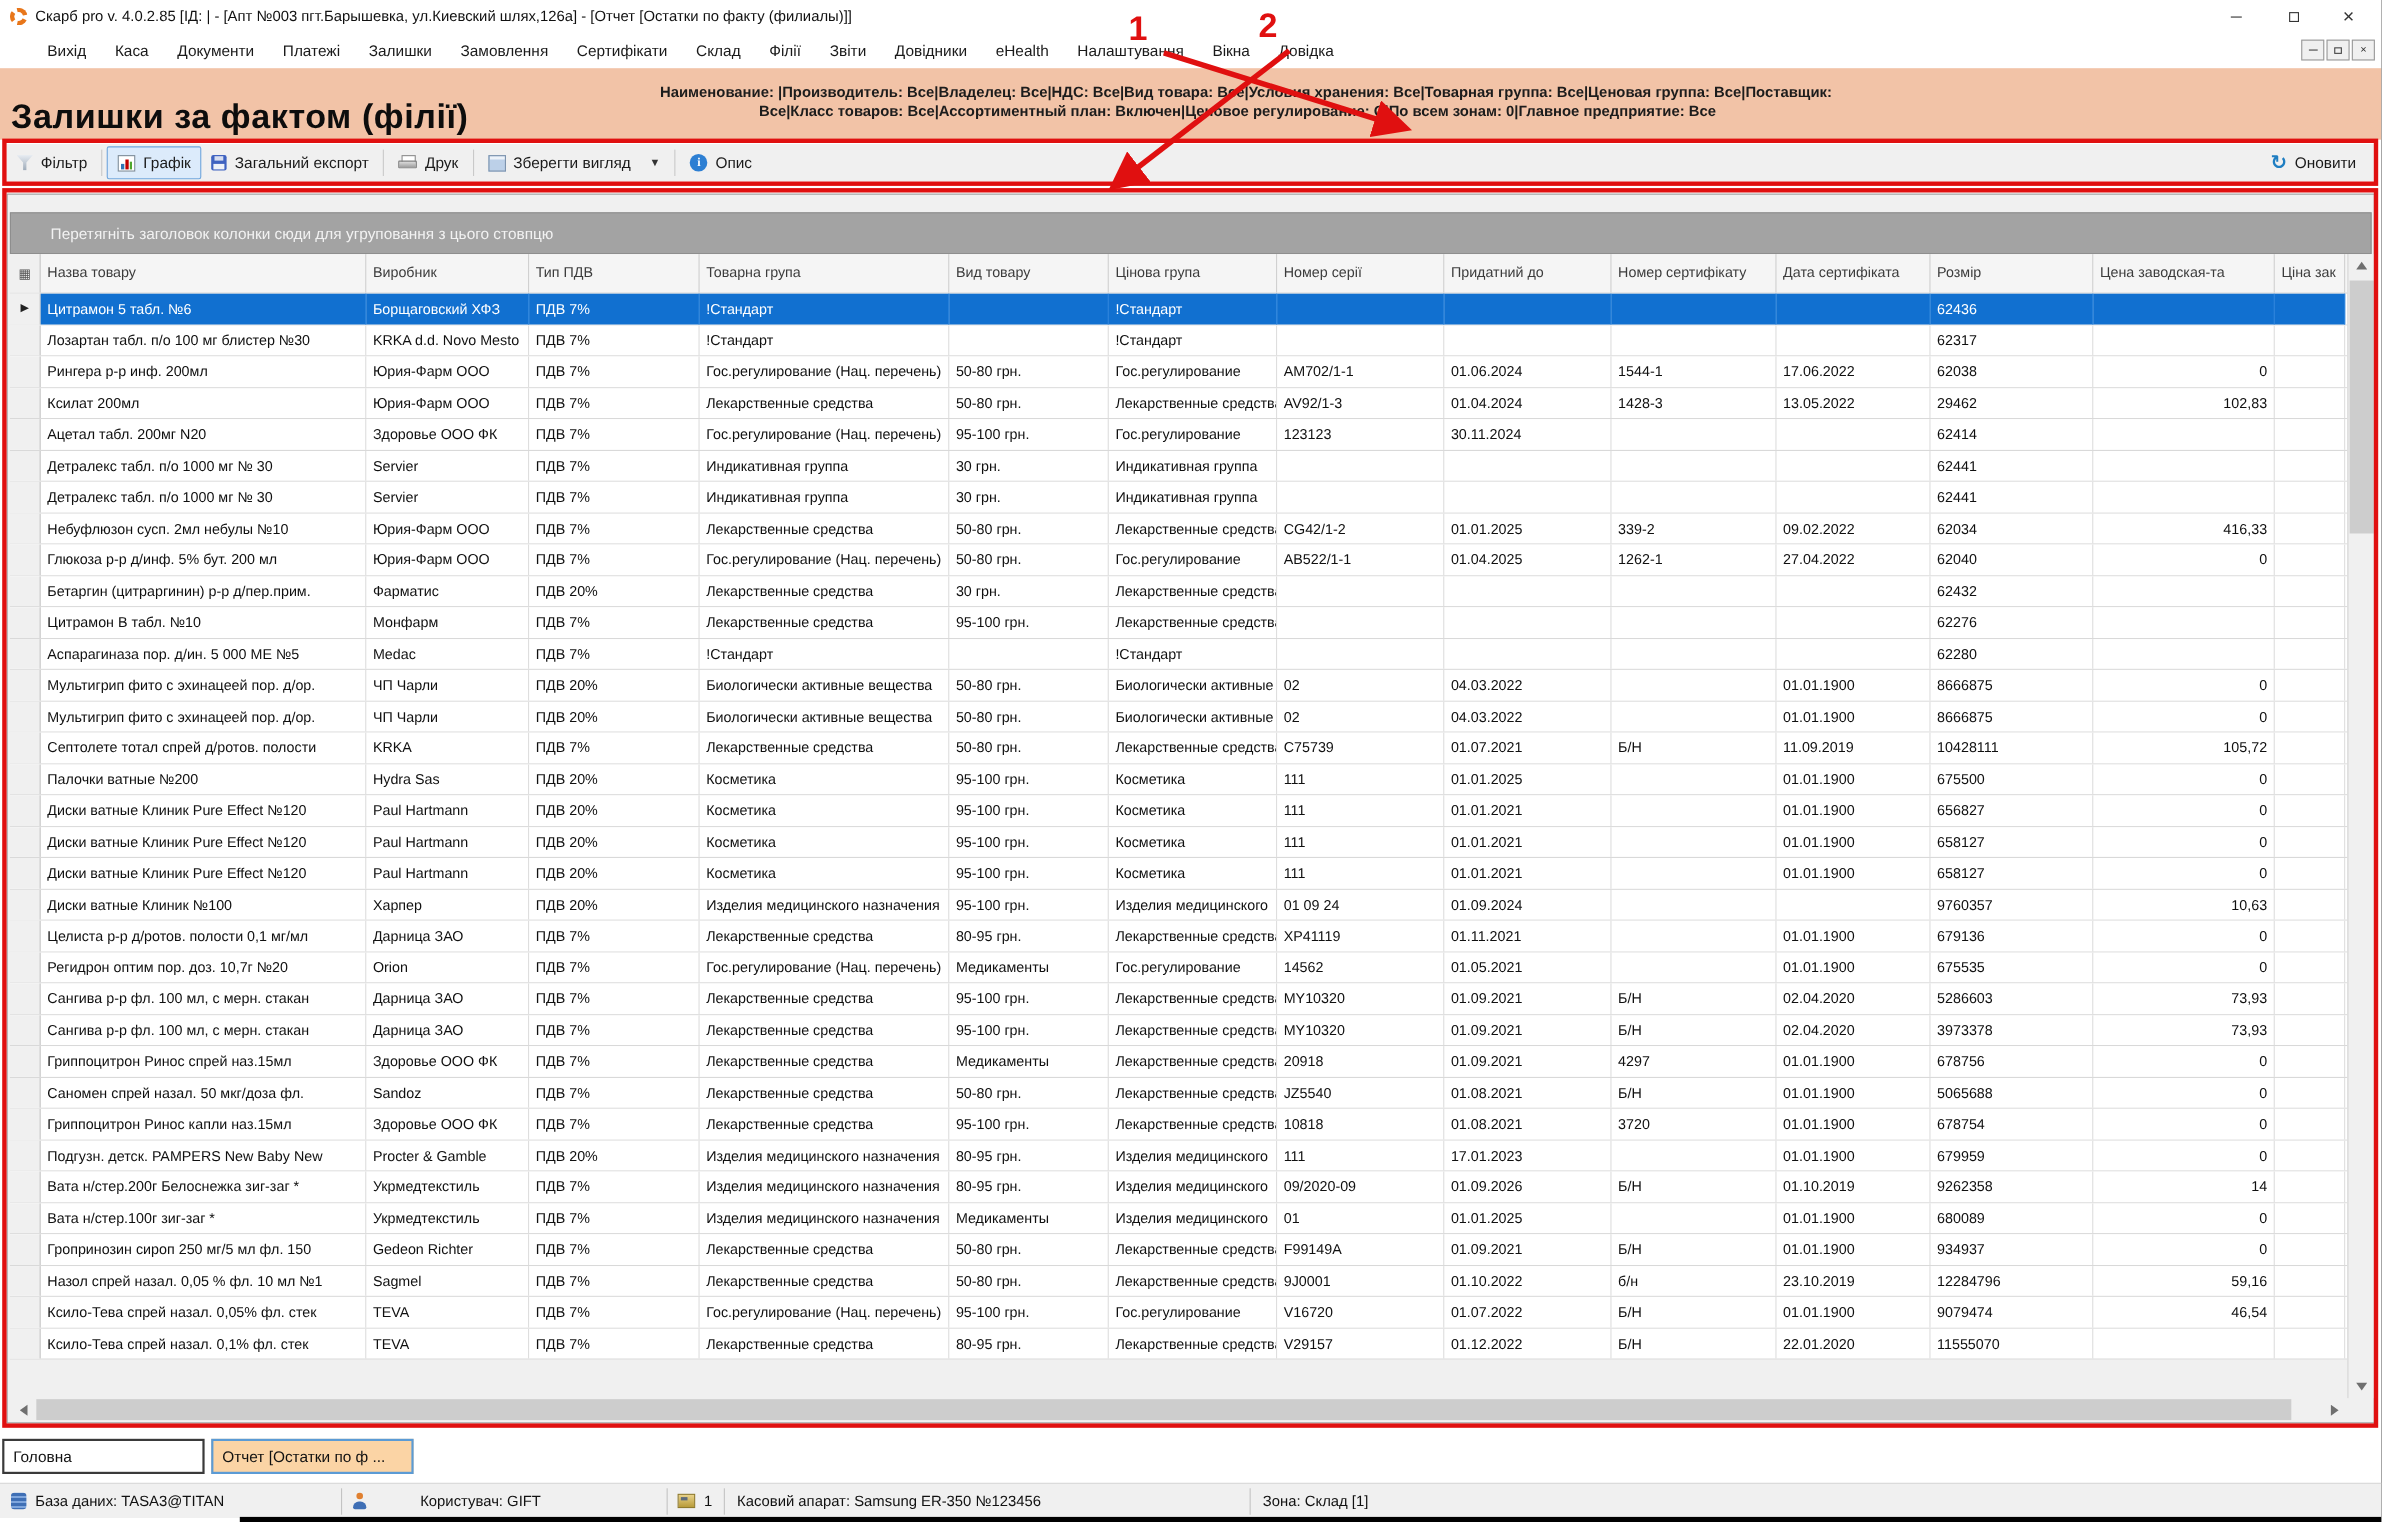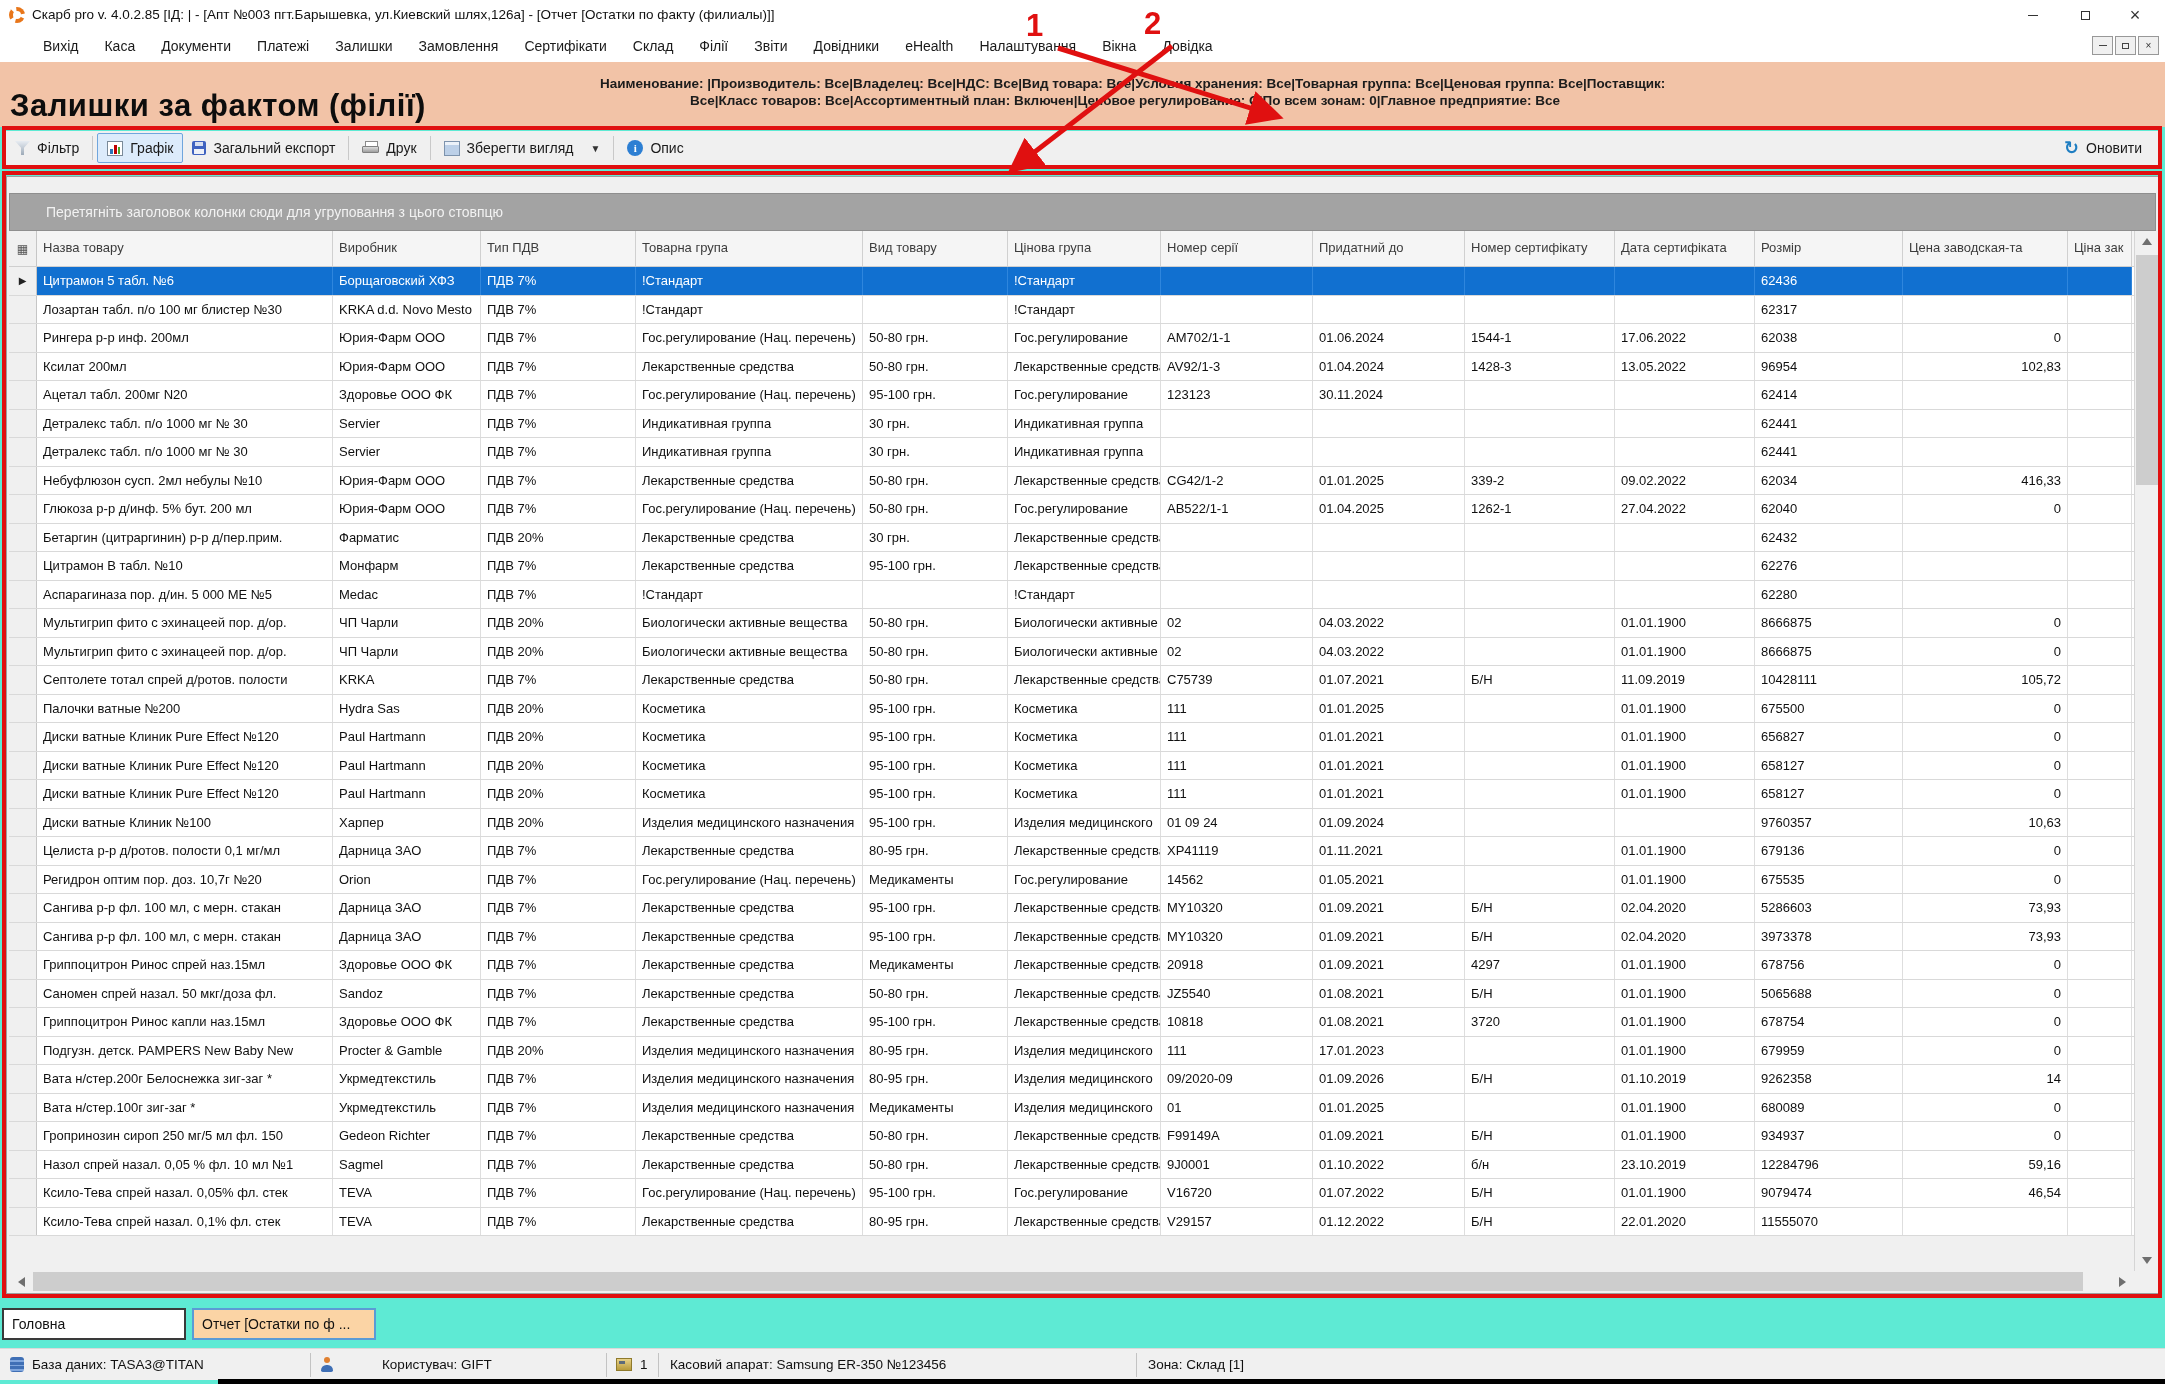--- a/index.html
+++ b/index.html
@@ -1,16 +1,16 @@
 <!DOCTYPE html>
 <html><head>
 <meta charset="utf-8">
 <style>
   html,body{margin:0;padding:0;background:#777;}
-  #app{position:relative;width:2165px;height:1384px;background:#5eead4;overflow:hidden;
+  #app{position:relative;width:2165px;height:1384px;background:#ffffff;overflow:hidden;
        font-family:"Liberation Sans","DejaVu Sans",sans-serif;outline:1px solid #8a8a8a;}
   
   .titlebar{position:absolute;left:0;top:0;width:100%;height:30px;background:#fff;}
   .appicon{position:absolute;width:16px;height:16px;border:4px dashed #e8761a;border-radius:50%;box-sizing:border-box;}
   .titlebar .appicon{left:9px;top:7px;}
   .title-text{position:absolute;left:32px;top:7px;font-size:13.5px;color:#111;white-space:nowrap;}
   .winbtn{position:absolute;top:2px;width:44px;height:26px;display:flex;align-items:center;justify-content:center;color:#333;font-size:15px;}
   .wb-restore i{display:block;width:9px;height:9px;border:1.4px solid #333;box-sizing:border-box;}
   .wb-min i{display:block;width:10px;height:0;border-top:1.4px solid #333;}
   
@@ -266,21 +266,21 @@
             <div class="tcell" style="width: 296px;">Ксилат 200мл</div>
             <div class="tcell" style="width: 148px;">Юрия-Фарм ООО</div>
             <div class="tcell" style="width: 155px;">ПДВ 7%</div>
             <div class="tcell" style="width: 227px;">Лекарственные средства</div>
             <div class="tcell" style="width: 145px;">50-80 грн.</div>
             <div class="tcell" style="width: 153px;">Лекарственные средства</div>
             <div class="tcell" style="width: 152px;">AV92/1-3</div>
             <div class="tcell" style="width: 152px;">01.04.2024</div>
             <div class="tcell" style="width: 150px;">1428-3</div>
             <div class="tcell" style="width: 140px;">13.05.2022</div>
-            <div class="tcell" style="width: 148px;">96954</div>
+            <div class="tcell" style="width: 148px;">29462</div>
             <div class="tcell num" style="width: 165px;">102,83</div>
             <div class="tcell num" style="width: 64px;"></div>
           </div>
           <div class="trow">
             <div class="ind"></div>
             <div class="tcell" style="width: 296px;">Ацетал табл. 200мг N20</div>
             <div class="tcell" style="width: 148px;">Здоровье ООО ФК</div>
             <div class="tcell" style="width: 155px;">ПДВ 7%</div>
             <div class="tcell" style="width: 227px;">Гос.регулирование (Нац. перечень)</div>
             <div class="tcell" style="width: 145px;">95-100 грн.</div>

